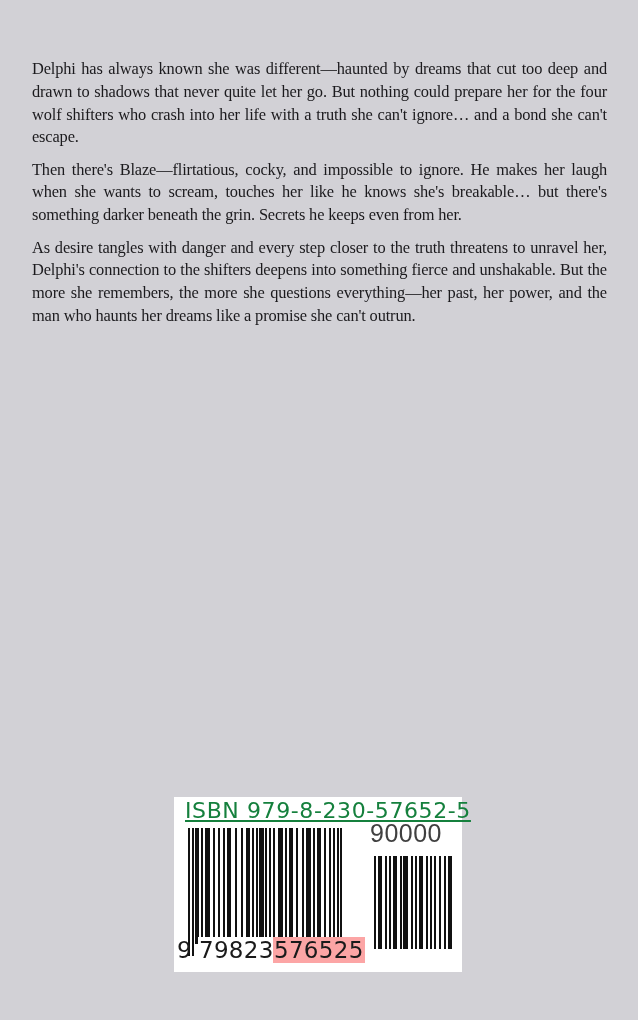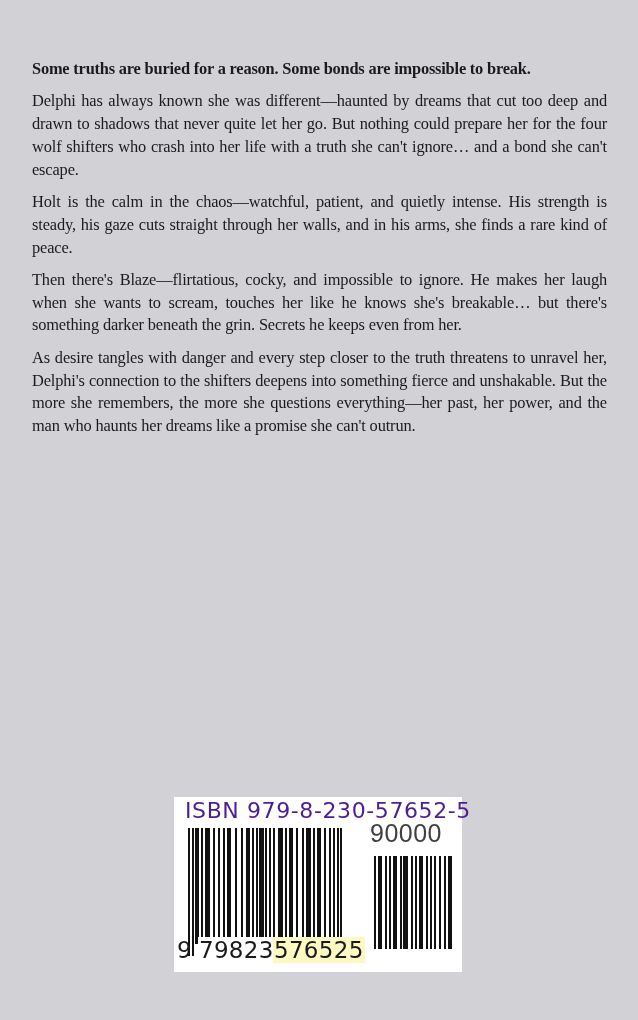--- a/index.html
+++ b/index.html
@@ -41,22 +41,23 @@
     height: 175px;
     background: #ffffff;
   }
   .isbn-label {
     position: absolute;
     left: 11px;
     top: 1px;
     font-family: "DejaVu Sans", sans-serif;
     font-size: 22px;
     letter-spacing: 0.6px;
-    color: #4c1d95;
+    color: #15803d;
     white-space: nowrap;
+    text-decoration: underline;
   }
   .main-bars {
     position: absolute;
     left: 14px;
     top: 31px;
     width: 154px;
     height: 128px;
   }
   .addon-bars {
     position: absolute;
@@ -94,31 +95,29 @@
     padding: 0 1px;
   }
   .ean-right {
     position: absolute;
     left: 99px;
     top: 140px;
     font-family: "DejaVu Sans", sans-serif;
     font-size: 23px;
     letter-spacing: 0.3px;
     color: #1a1a1a;
-    background: #fef9c3;
+    background: #fca5a5;
     padding: 0 1px;
   }
 </style>
 </head>
 <body>
 
 <div class="blurb">
-  <p class="bold">Some truths are buried for a reason. Some bonds are impossible to break.</p>
   <p>Delphi has always known she was different—haunted by dreams that cut too deep and drawn to shadows that never quite let her go. But nothing could prepare her for the four wolf shifters who crash into her life with a truth she can't ignore… and a bond she can't escape.</p>
-  <p>Holt is the calm in the chaos—watchful, patient, and quietly intense. His strength is steady, his gaze cuts straight through her walls, and in his arms, she finds a rare kind of peace.</p>
   <p>Then there's Blaze—flirtatious, cocky, and impossible to ignore. He makes her laugh when she wants to scream, touches her like he knows she's breakable… but there's something darker beneath the grin. Secrets he keeps even from her.</p>
   <p>As desire tangles with danger and every step closer to the truth threatens to unravel her, Delphi's connection to the shifters deepens into something fierce and unshakable. But the more she remembers, the more she questions everything—her past, her power, and the man who haunts her dreams like a promise she can't outrun.</p>
 </div>
 
 <div class="barcode-box">
   <div class="isbn-label">ISBN 979-8-230-57652-5</div>
 
   <svg class="main-bars" viewBox="0 0 154 128" preserveAspectRatio="none">
     <g fill="#111111">
 

